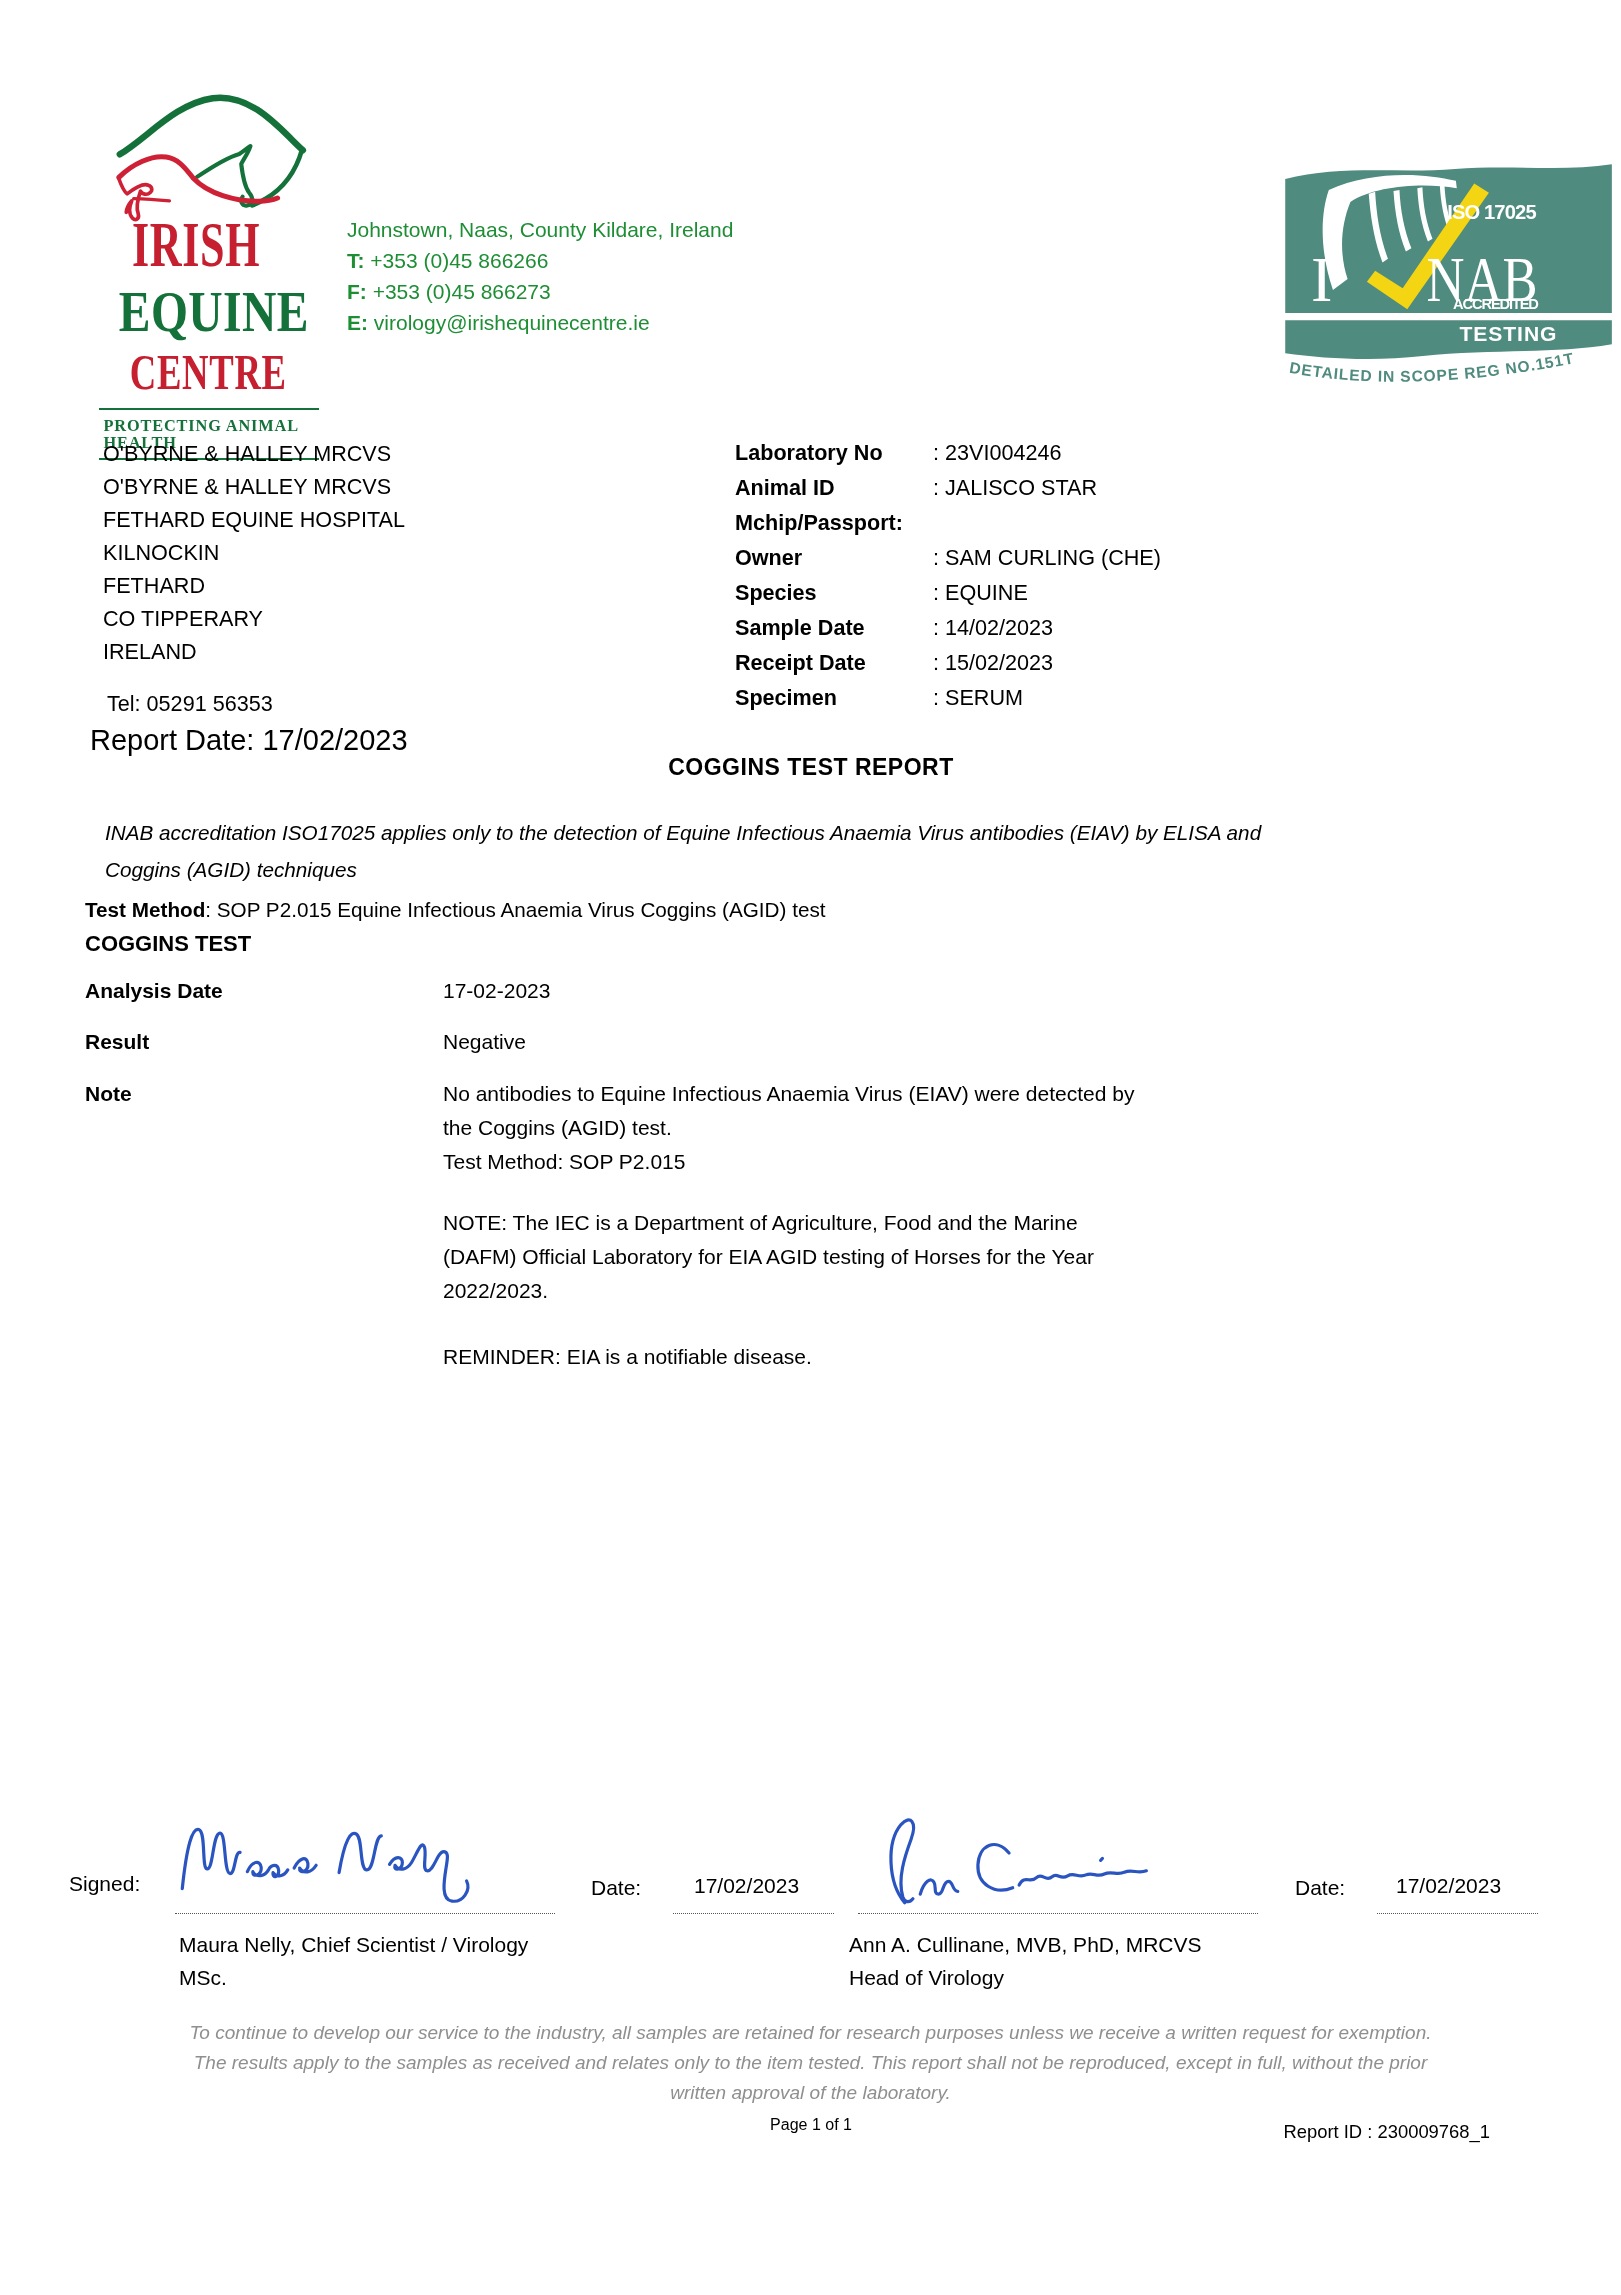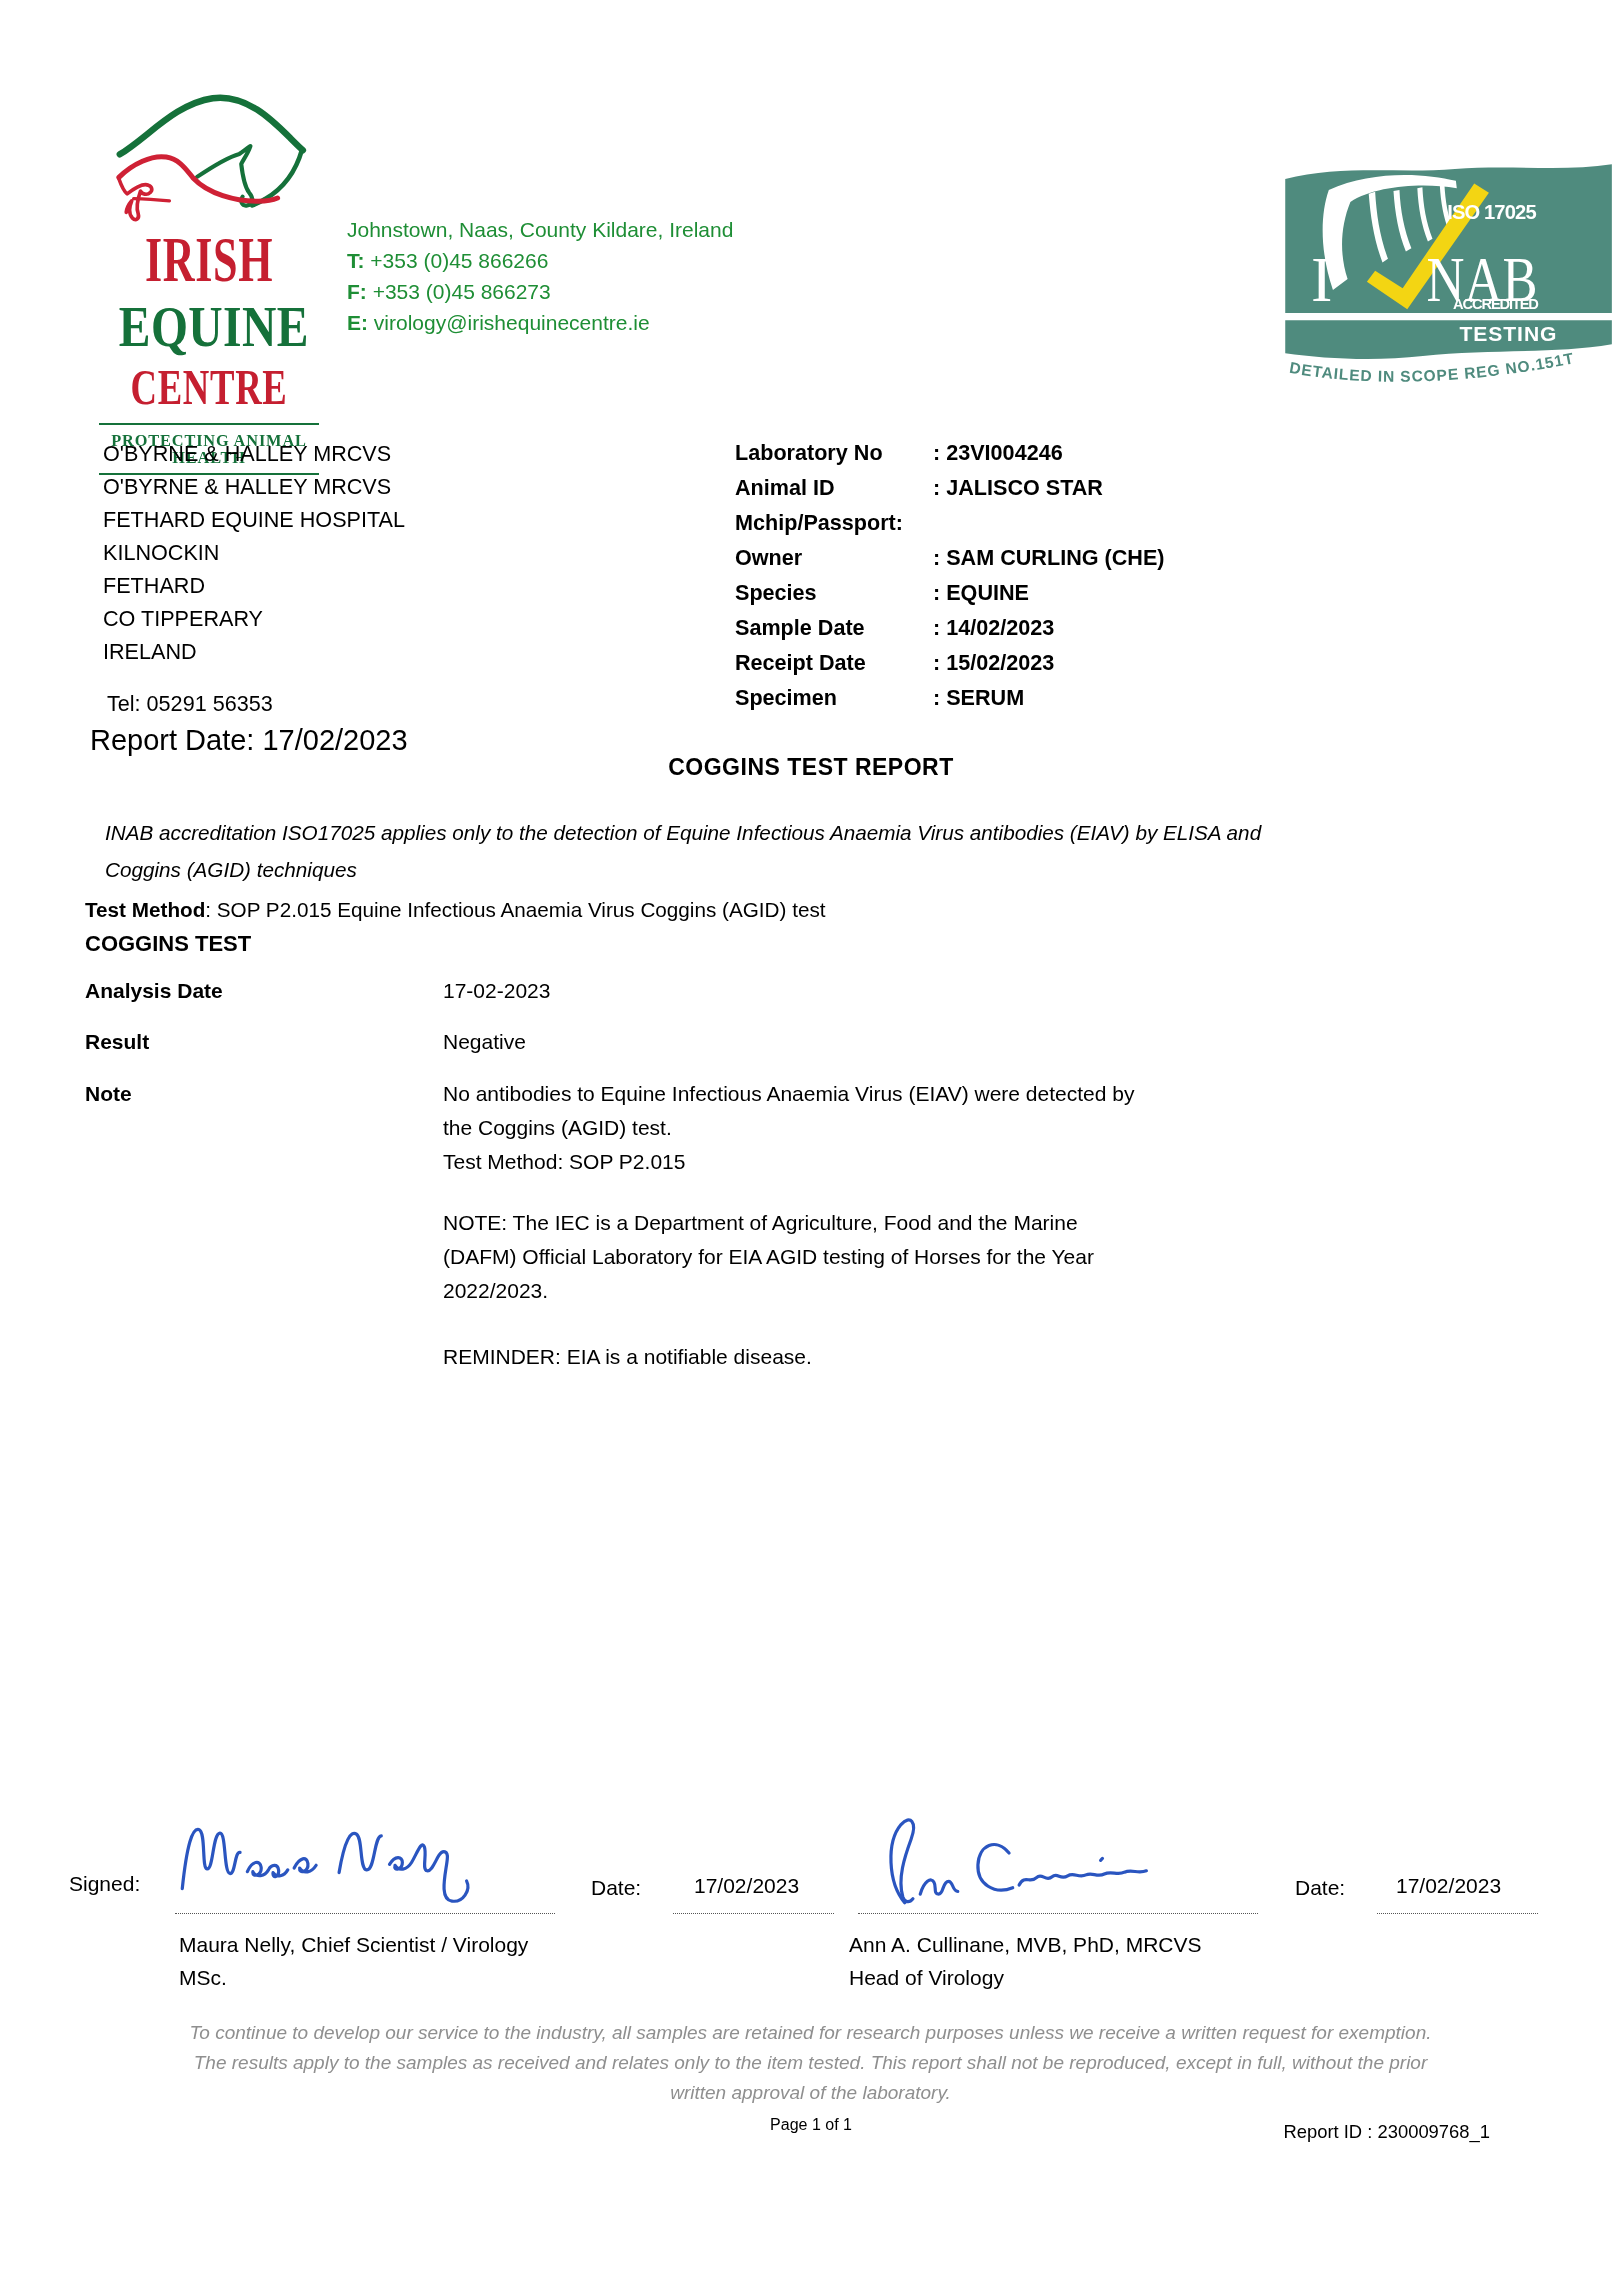--- a/index.html
+++ b/index.html
@@ -8,39 +8,39 @@
     width:1622px;
     height:2295px;
     background:#ffffff;
     font-family:"Liberation Sans", sans-serif;
     color:#000;
     overflow:hidden;
   }
   .abs{position:absolute;}
 
   
-  .logo-text{left:99px;top:229px;width:220px;text-align:center;font-family:"Liberation Serif", serif;font-weight:bold;line-height:1;}
+  .logo-text{left:99px;top:214px;width:220px;font-family:"Liberation Serif", serif;font-weight:bold;line-height:1;}
   .logo-word1{font-size:63px;color:#c51f30;transform:scaleX(.70);transform-origin:center;letter-spacing:0.9px;}
   .logo-word2{font-size:58px;color:#15713a;transform:scaleX(.82);transform-origin:center;margin-top:6.4px;letter-spacing:0.5px;}
   .logo-word3{font-size:51px;color:#c51f30;transform:scaleX(.72);transform-origin:center;margin-top:5.5px;letter-spacing:0.9px;}
   .logo-rule{border-top:2.8px solid #15713a;margin-top:10px;}
   .logo-tagline{font-size:17px;color:#15713a;letter-spacing:0.9px;margin-top:7.3px;margin-bottom:6.4px;transform:scaleX(.96);transform-origin:center;}
 
   
   .contact{left:347px;top:214px;font-size:21px;line-height:31px;color:#1e8e35;}
   .contact b{font-weight:bold;}
 
   
   .recipient{left:103px;top:437px;font-size:21.6px;line-height:33px;}
   .tel-line{left:107px;top:691px;font-size:21.6px;}
   .reportdate-line{left:90px;top:724px;font-size:29px;}
   .sample{left:735px;top:435px;font-size:21.6px;line-height:35px;}
   .srow{display:flex;}
   .slabel{font-weight:bold;width:198px;flex:0 0 198px;}
-  .svalue{white-space:pre;font-weight:bold;}
+  .svalue{white-space:pre;}
 
   
   .report-title{left:0;top:754px;width:1622px;text-align:center;font-size:23px;font-weight:bold;letter-spacing:0.5px;}
   .accred{left:105px;top:814px;width:1267px;font-size:20.7px;font-style:italic;line-height:37px;}
   .testmethod{left:85px;top:898px;font-size:20.7px;}
   .coggins-test{left:85px;top:931px;font-size:22px;font-weight:bold;}
   .results{left:85px;top:974px;width:1249px;font-size:21px;line-height:34px;}
   .rrow{display:flex;margin-bottom:17.4px;}
   .rlabel{font-weight:bold;width:358px;flex:0 0 358px;}
   .rvalue{flex:1;}

